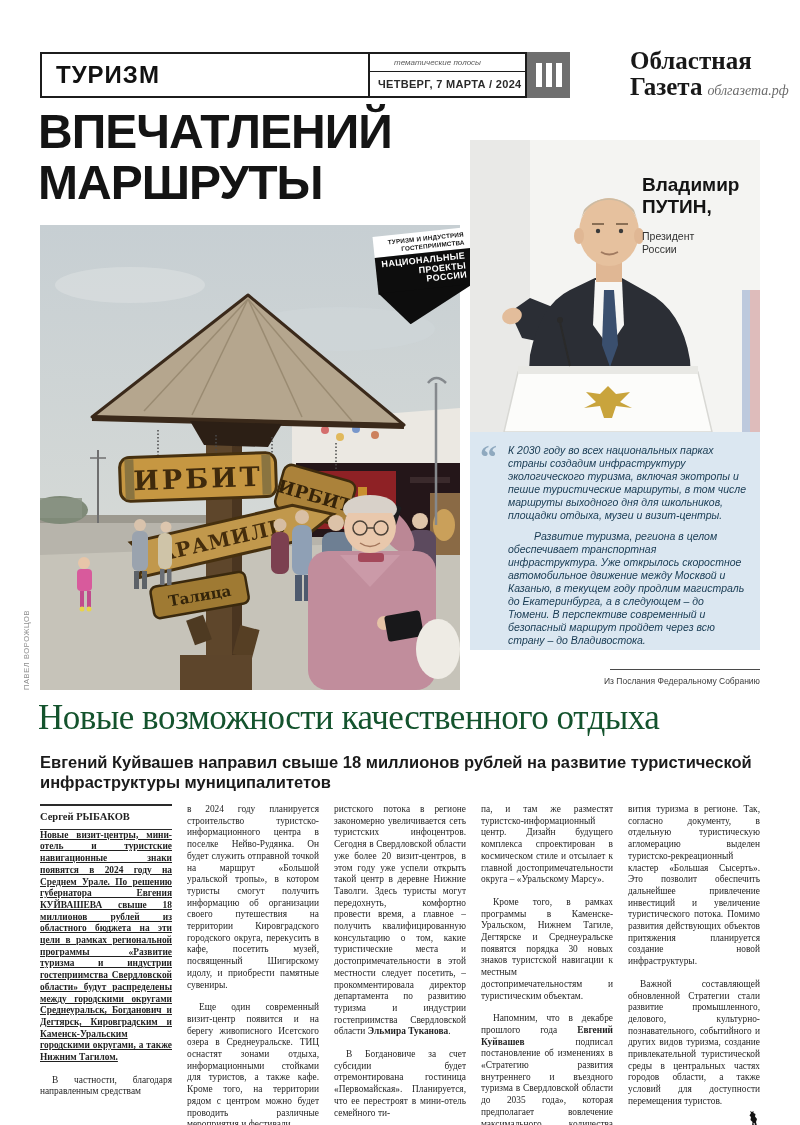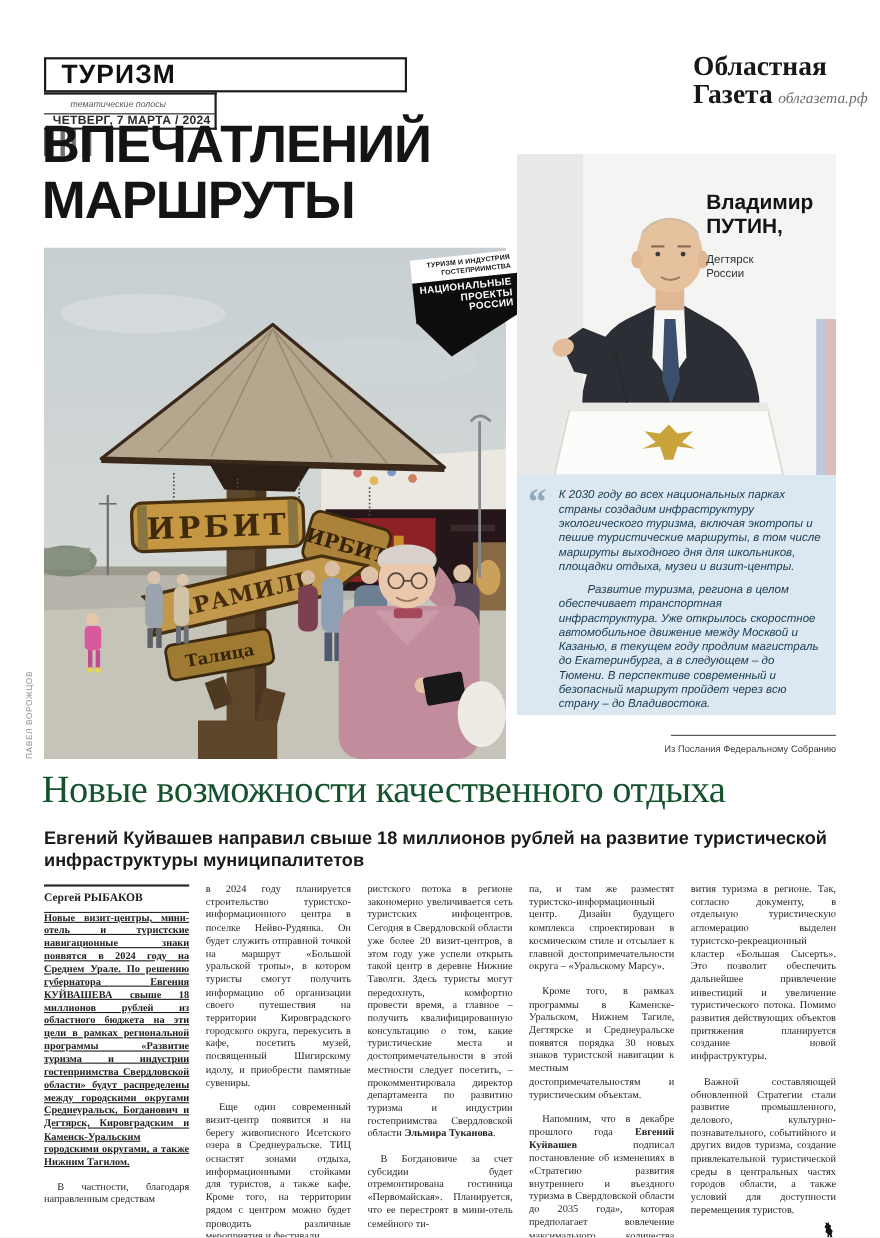--- a/index.html
+++ b/index.html
@@ -1,19 +1,19 @@
 <!DOCTYPE html>
 <html lang="ru"><head>
 <meta charset="utf-8">
 <style>
   html,body{margin:0;padding:0;background:#e9e9e9;}
   .page{position:relative;width:800px;height:1125px;margin:0 auto;background:#ffffff;
         font-family:"Liberation Sans",sans-serif;color:#111;overflow:hidden;}
   
-  .masthead{position:absolute;left:40px;top:52px;width:720px;height:46px;display:flex;align-items:stretch;flex-direction:column;}
+  .masthead{position:absolute;left:40px;top:52px;width:720px;height:46px;display:flex;align-items:stretch;}
   .section-box{width:330px;border:2px solid #1c1c1c;display:flex;align-items:center;padding-left:14px;box-sizing:border-box;}
   .section-box span{font-size:24px;font-weight:bold;letter-spacing:1px;}
   .date-box{width:157px;border:2px solid #1c1c1c;border-left:none;display:flex;flex-direction:column;box-sizing:border-box;}
   .date-box .topline{flex:0 0 17px;border-bottom:1.5px solid #1c1c1c;font-size:8px;color:#5a5a5a;display:flex;align-items:center;padding-left:24px;font-style:italic;}
   .date-box .dateline{flex:1;display:flex;align-items:center;padding-left:8px;font-size:11px;font-weight:bold;color:#2a2a2a;letter-spacing:.3px;}
   .page-marker{width:43px;background:#6f6f6f;display:flex;align-items:center;justify-content:center;gap:4px;}
   .page-marker i{display:block;width:6px;height:24px;background:#fff;}
   .logo{position:absolute;left:630px;top:48px;width:170px;font-family:Liberation Serif, serif;}
   .logo .l1,.logo .l2{font-size:25px;font-weight:900;line-height:26px;color:#181818;}
   .logo .site{font-size:14px;font-style:italic;color:#6d6d6d;margin-left:5px;font-weight:normal;}
@@ -258,21 +258,21 @@
       <polygon points="48,232 228,232 242,292 34,292" fill="#fcfcfa" stroke="#d8d8d4" stroke-width="1.5"></polygon>
       <rect x="48" y="226" width="180" height="8" fill="#e8e8e4"></rect>
       <line x1="100" y1="226" x2="90" y2="182" stroke="#2a2a2a" stroke-width="2"></line>
       <circle cx="90" cy="180" r="3" fill="#2a2a2a"></circle>
       <polygon points="138,246 146,254 160,252 150,262 162,268 146,266 142,278 134,278 130,266 114,268 126,262 116,252 130,254" fill="#c9a43c"></polygon>
     </svg>
     <div class="official-name">
       <div class="n1">Владимир</div>
       <div class="n2">ПУТИН,</div>
       <div class="t">
-        <div>Дегтярск</div>
+        <div>Президент</div>
         <div>России</div>
       </div>
     </div>
   </div>
 
   <div class="quote-block">
     <div class="quote-mark">“</div>
     <div class="quote-text">
       <p>К 2030 году во всех национальных парках страны создадим инфраструктуру экологического туризма, включая экотропы и пешие туристические маршруты, в том числе маршруты выходного дня для школьников, площадки отдыха, музеи и визит-центры.</p>
       <p class="ind">Развитие туризма, региона в целом обеспечивает транспортная инфраструктура. Уже открылось скоростное автомобильное движение между Москвой и Казанью, в текущем году продлим магистраль до Екатеринбурга, а в следующем – до Тюмени. В перспективе современный и безопасный маршрут пройдет через всю страну – до Владивостока.</p>

